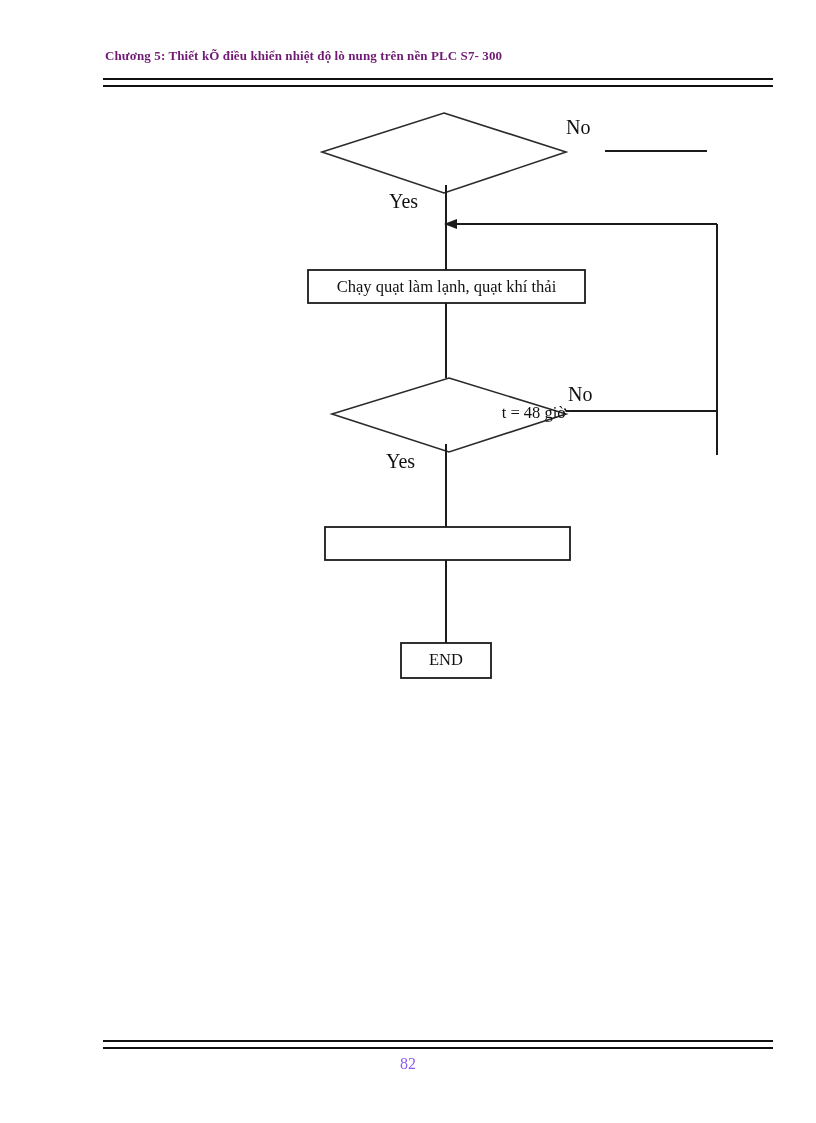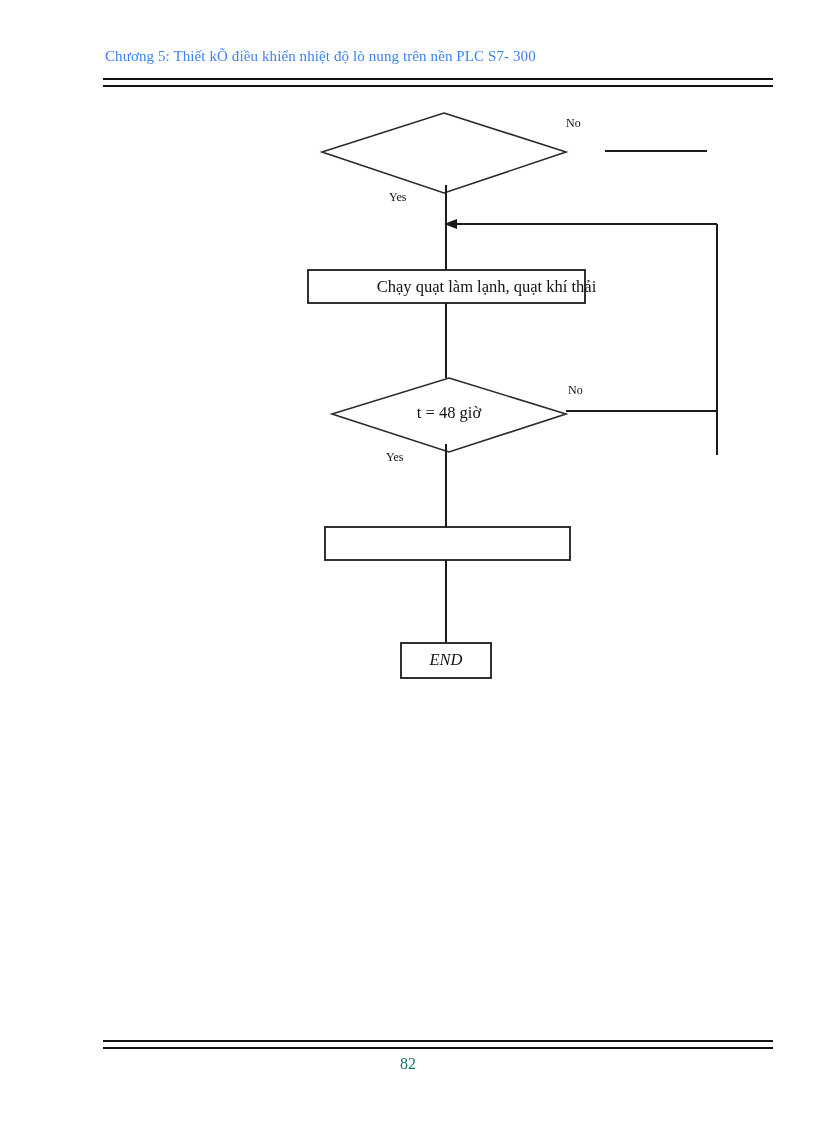--- a/index.html
+++ b/index.html
@@ -18,25 +18,25 @@
     background: #ffffff;
     overflow: hidden;
   }
 
   
   #header-title {
     position: absolute;
     left: 105px;
     top: 48px;
     width: 670px;
-    font-size: 15px;
-    font-weight: normal;
+    font-size: 13px;
+    font-weight: bold;
     letter-spacing: 0.1px;
     white-space: nowrap;
-    color: #3b82f6;
+    color: #701a75;
   }
   #header-rule {
     position: absolute;
     left: 103px;
     top: 78px;
     width: 670px;
     height: 5px;
     border-top: 2px solid #111;
     border-bottom: 2px solid #111;
   }
@@ -51,21 +51,21 @@
     border-top: 2px solid #111;
     border-bottom: 2px solid #111;
   }
   #footer-page-number {
     position: absolute;
     left: 0;
     top: 1055px;
     width: 816px;
     text-align: center;
     font-size: 16px;
-    color: #0f766e;
+    color: #8b5cf6;
   }
 
   
   #flowchart {
     position: absolute;
     left: 0;
     top: 0;
     width: 816px;
     height: 1123px;
   }
@@ -90,41 +90,41 @@
     position: absolute;
     font-family: "Liberation Serif", "DejaVu Serif", serif;
     color: #111111;
     white-space: nowrap;
   }
   .node-label {
     font-size: 16.5px;
     text-align: center;
   }
   .branch-label {
-    font-size: 12px;
+    font-size: 20px;
   }
   .sup {
     font-size: 10.5px;
     vertical-align: super;
   }
 
   #label-decision-temp {
     left: 322px; top: 140px; width: 244px;
   }
   #label-process-cool {
-    left: 308px; top: 277px; width: 277px; padding-left: 40px;
+    left: 308px; top: 277px; width: 277px;
   }
   #label-decision-time {
-    left: 332px; top: 403px; width: 234px;
+    left: 332px; top: 403px; width: 234px; text-align: right;
   }
   #label-process-manual {
     left: 325px; top: 534px; width: 245px;
   }
   #label-end {
-    left: 401px; top: 650px; width: 90px; font-style: italic;
+    left: 401px; top: 650px; width: 90px;
   }
   #label-yes-temp {
     left: 389px; top: 190px;
   }
   #label-no-temp {
     left: 566px; top: 116px;
   }
   #label-yes-time {
     left: 386px; top: 450px;
   }

